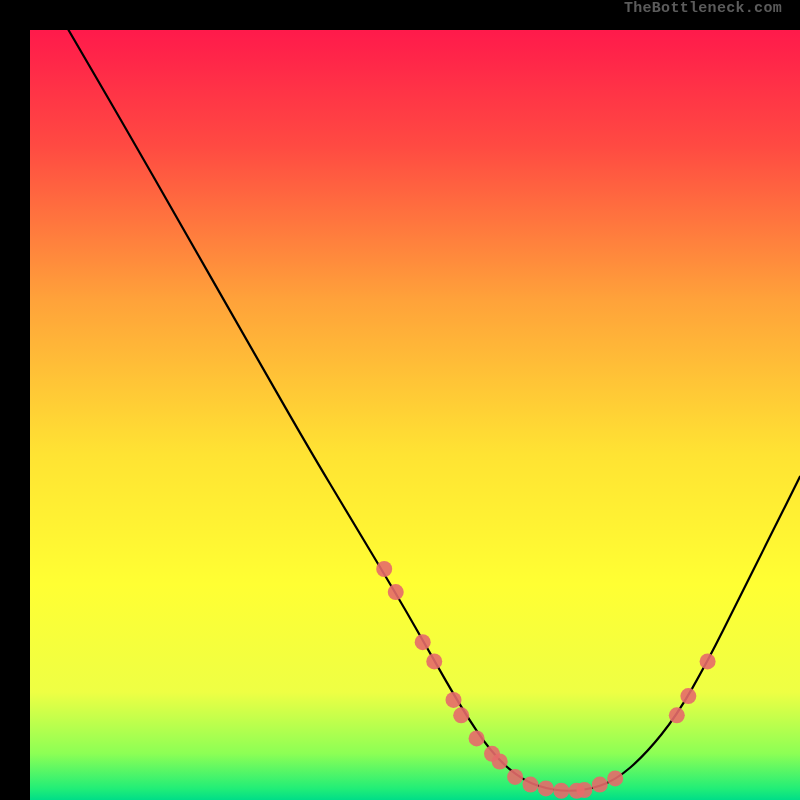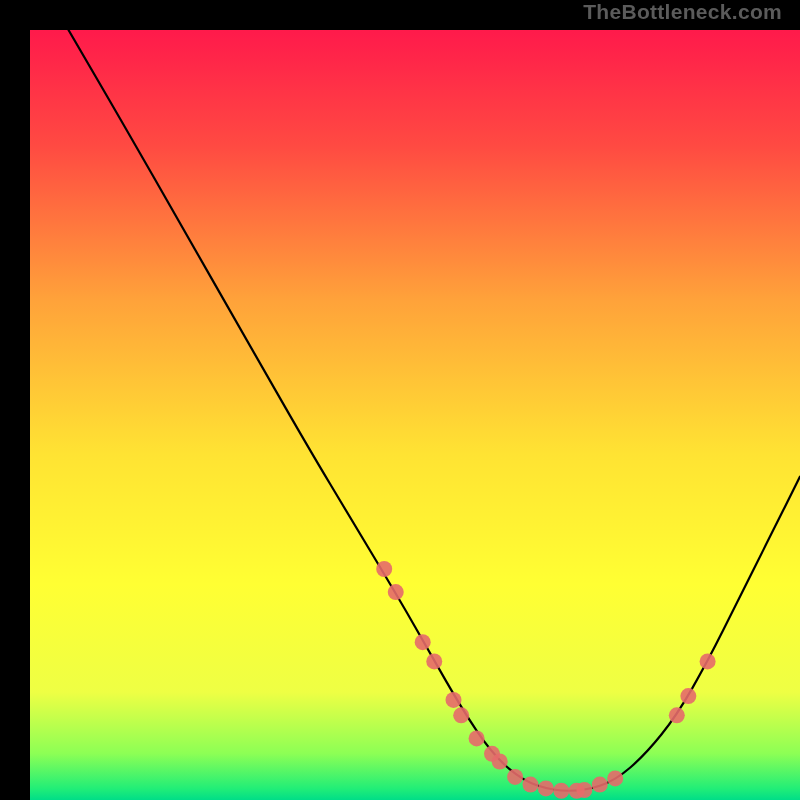--- a/index.html
+++ b/index.html
@@ -25,25 +25,25 @@
     top: 15px;
     width: 770px;
     height: 770px;
     overflow: hidden;
   }
   .watermark {
     position: absolute;
     top: 0px;
     right: 18px;
     color: #5b5b5b;
-    font-size: 21px;
+    font-size: 15px;
     font-weight: 600;
     letter-spacing: 0.3px;
     z-index: 50;
-    font-family: Liberation Sans, sans-serif;
+    font-family: Liberation Mono, monospace;
   }
   svg {
     position: absolute;
     left: 0;
     top: 0;
   }
 </style>
 </head>
 <body>
 

